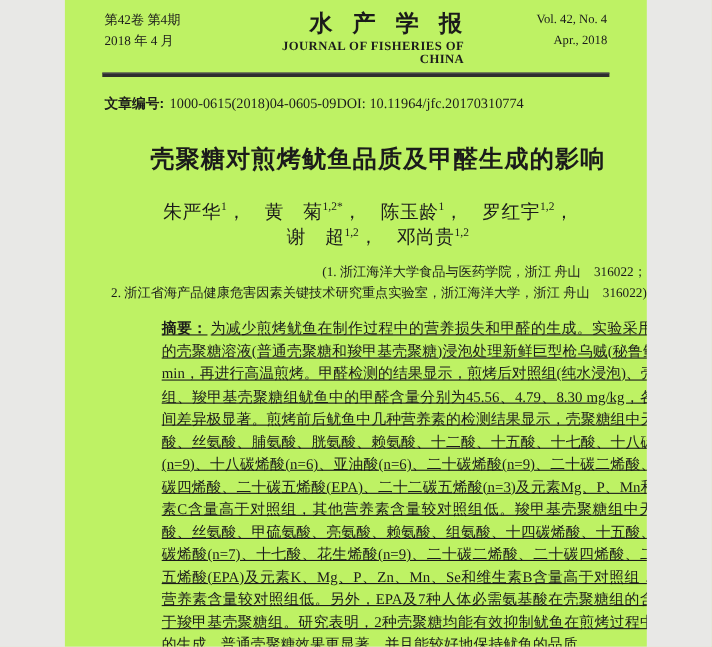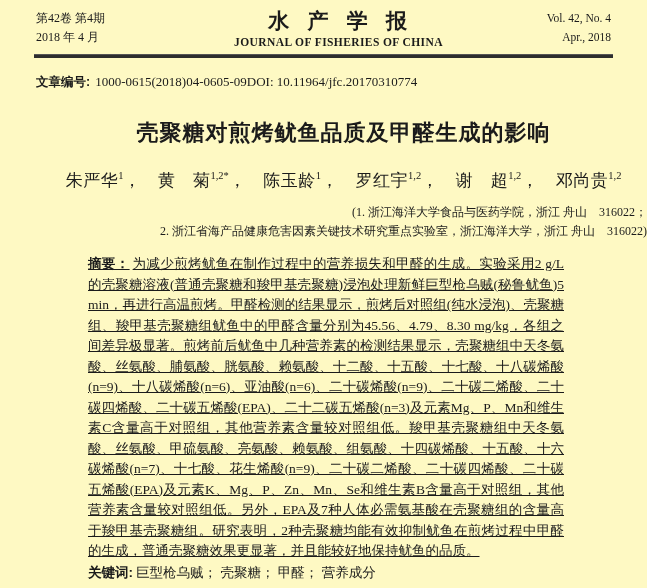--- a/index.html
+++ b/index.html
@@ -1,35 +1,35 @@
 <!DOCTYPE html>
 <html><head>
 <meta charset="utf-8">
 <style>
   html, body { margin: 0; padding: 0; background: #e8e8e6; }
   .page {
     position: relative;
-    width: 647px;
+    width: 529px;
     height: 588px;
     margin: 0 auto;
-    background: #fef9c3;
+    background: #bef264;
     color: #1b1b1b;
     font-family: "Liberation Serif", "DejaVu Serif", serif;
     overflow: hidden;
     box-sizing: border-box;
   }
   
   .jheader {
     display: flex;
     justify-content: space-between;
     align-items: flex-start;
     padding: 9px 36px 4px 36px;
   }
   .jheader .col-left { width: 160px; font-size: 12px; line-height: 19px; }
-  .jheader .col-center { flex: 1; text-align: center; }
+  .jheader .col-center { flex: 1; text-align: right; }
   .jheader .col-right { width: 130px; text-align: right; font-size: 11.5px; line-height: 19px; }
   .cn-title {
     font-size: 21px;
     font-weight: bold;
     word-spacing: 9px;
     letter-spacing: 2px;
     line-height: 24px;
   }
   .en-title {
     font-size: 11.5px;

